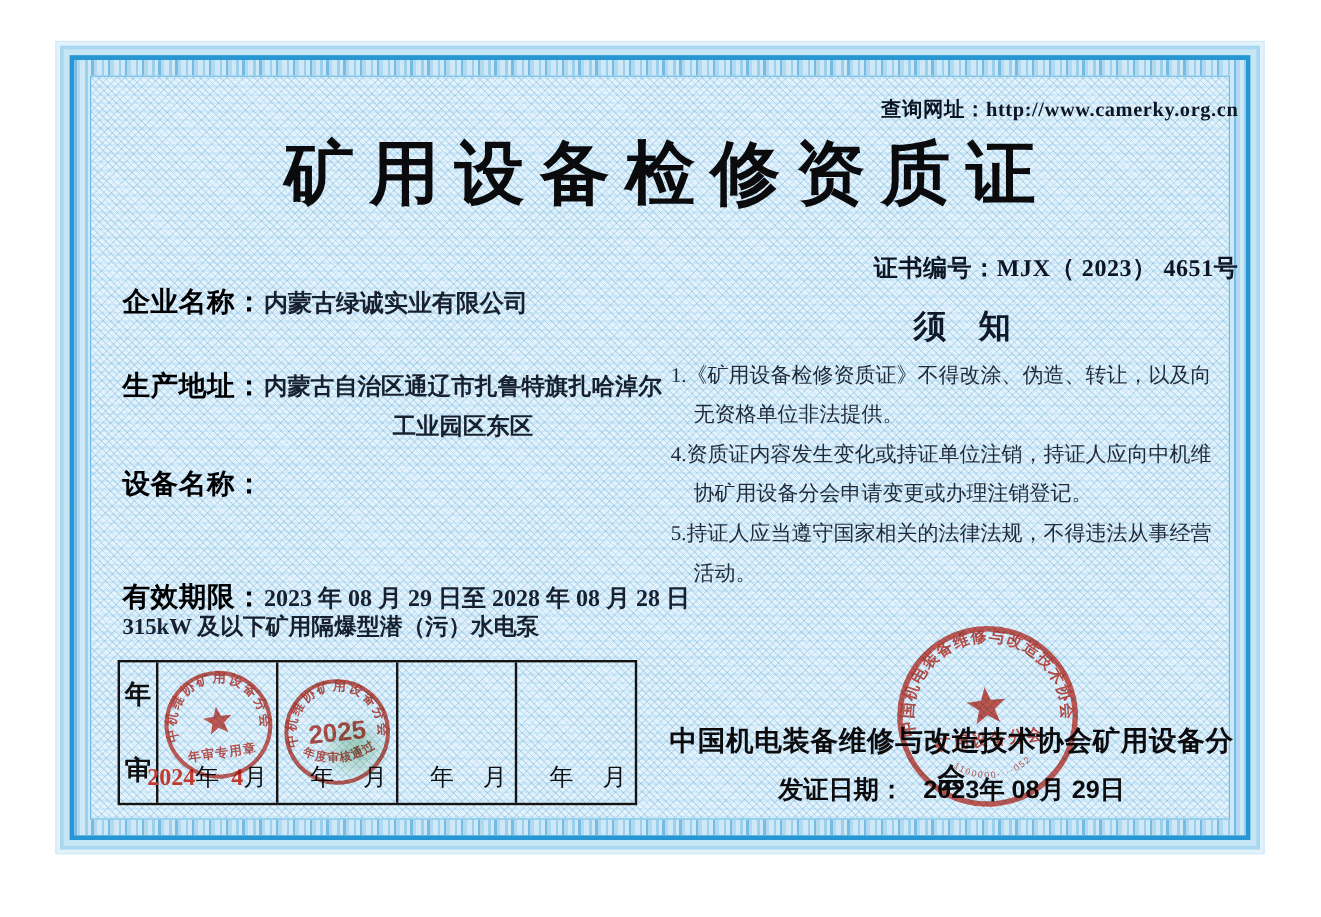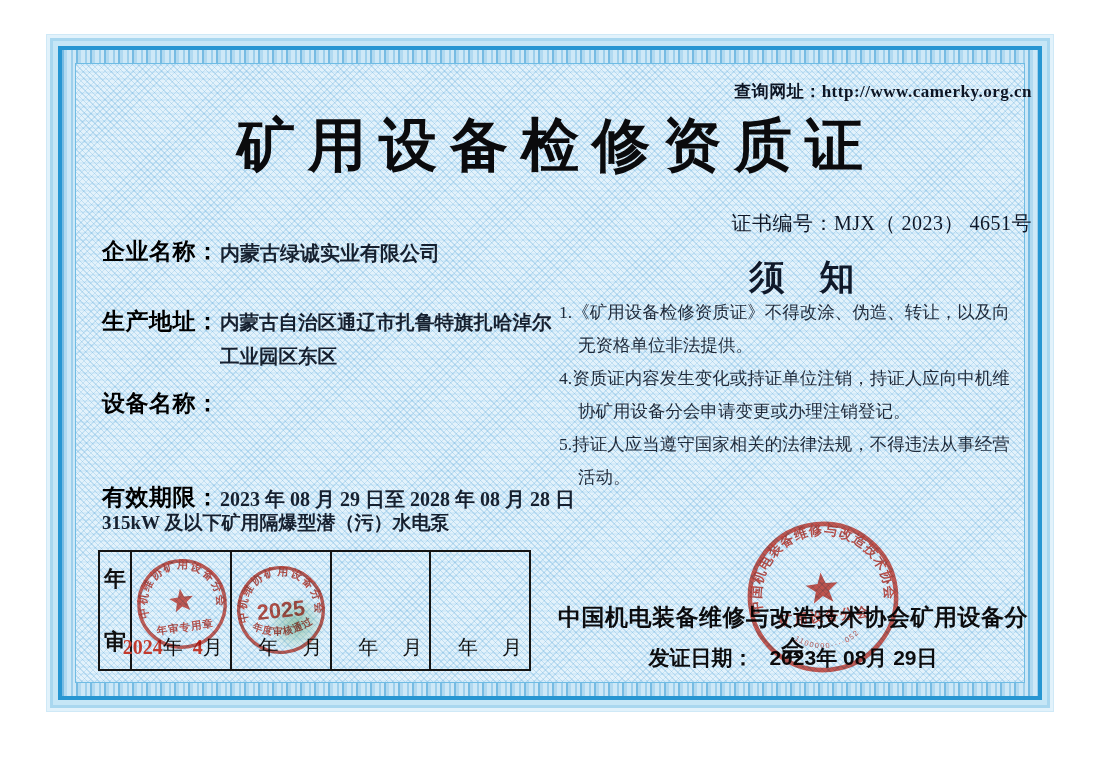--- a/index.html
+++ b/index.html
@@ -31,33 +31,33 @@
   .content{position:absolute;left:0;top:0;right:0;bottom:0;}
 
   .query-url{position:absolute;top:30px;right:6px;font-family:"Liberation Serif","DejaVu Serif",serif;
     font-size:17px;font-weight:600;color:#0d1524;letter-spacing:.5px;}
 
   .cert-title{position:absolute;top:54px;left:0;width:100%;text-align:center;
     font-size:58px;line-height:82px;font-weight:900;color:#0b0b0d;
     letter-spacing:13px;padding-left:13px;box-sizing:border-box;}
 
   .cert-no{position:absolute;top:160px;right:6px;font-family:"Liberation Serif","DejaVu Serif",serif;
-    font-size:20px;font-weight:400;color:#0e1626;letter-spacing:.5px;}
+    font-size:20px;font-weight:700;color:#0e1626;letter-spacing:.5px;}
 
   .f-row{position:absolute;left:40px;width:490px;display:flex;align-items:flex-start;}
   .f-label{flex:0 0 118px;font-size:23px;font-weight:800;color:#000;letter-spacing:.5px;}
   .f-value{font-family:"Liberation Serif","DejaVu Serif",serif;font-weight:700;color:#16202f;
     font-size:19.5px;line-height:1.55;padding-top:2px;}
   .f-enterprise{top:186px;} .f-enterprise .f-value{font-size:20px;}
   .f-address{top:256px;}
   .f-equipment{top:338px;flex-direction:column;} .f-equipment .f-value{font-size:19px;}
   .f-validity{top:432px;} .f-validity .f-value{font-size:20px;}
 
   .notice-title{position:absolute;top:204px;left:505px;width:470px;text-align:center;
-    font-family:"Liberation Serif","DejaVu Serif",serif;font-size:35px;font-weight:700;color:#10192a;}
+    font-family:"Liberation Serif","DejaVu Serif",serif;font-size:27px;font-weight:700;color:#10192a;}
   .notice-list{position:absolute;top:246px;left:497px;width:468px;
     font-family:"Liberation Serif","DejaVu Serif",serif;font-size:17.5px;line-height:33px;
     color:#1f2a3a;font-weight:500;}
   .notice-item{padding-left:19px;text-indent:-19px;}
 
   
   .review-table{position:absolute;left:36px;top:500px;width:433px;height:121px;
     border:2px solid #141414;display:flex;box-sizing:border-box;}
   .review-label-col{flex:0 0 32px;border-right:2px solid #141414;display:flex;flex-direction:column;
     justify-content:space-between;align-items:center;padding:12px 0;box-sizing:border-box;
@@ -101,21 +101,21 @@
 
     <div class="f-row f-enterprise">
       <span class="f-label">企业名称：</span>
       <span class="f-value">内蒙古绿诚实业有限公司</span>
     </div>
 
     <div class="f-row f-address">
       <span class="f-label">生产地址：</span>
       <span class="f-value">
         <span style="display:block;">内蒙古自治区通辽市扎鲁特旗扎哈淖尔</span>
-        <span style="display:block;margin-top:4px;">工业园区东区</span>
+        <span style="display:block;margin-top:4px;text-align:center;">工业园区东区</span>
       </span>
     </div>
 
     <div class="f-row f-equipment">
       <span class="f-label">设备名称：</span>
       <span class="f-value">315kW 及以下矿用隔爆型潜（污）水电泵</span>
     </div>
 
     <div class="f-row f-validity">
       <span class="f-label">有效期限：</span>

